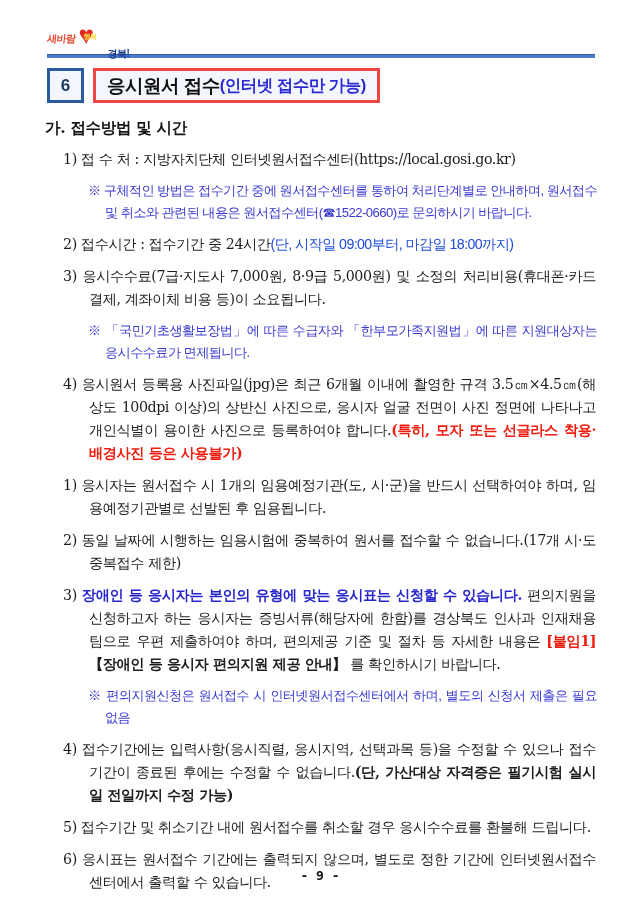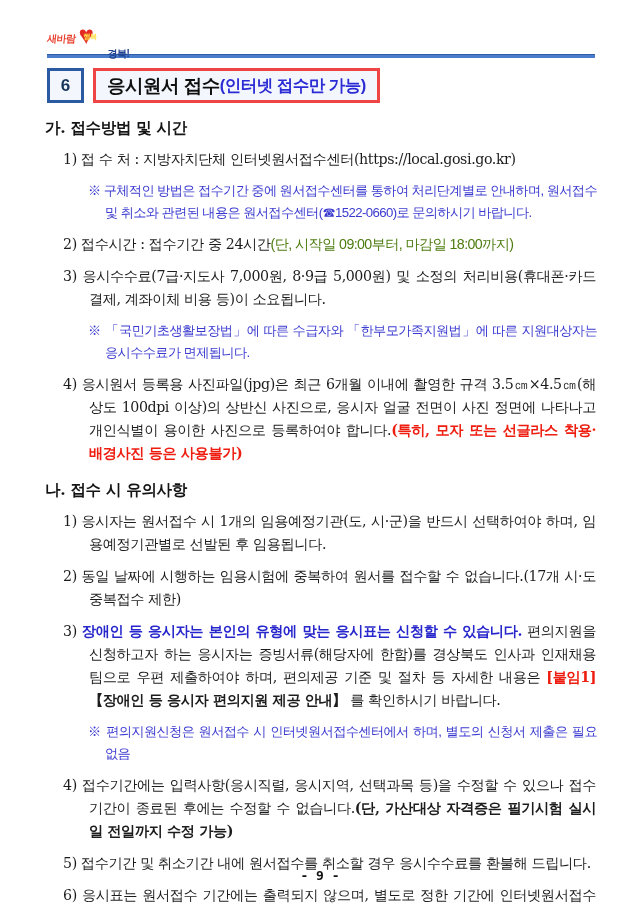--- a/index.html
+++ b/index.html
@@ -32,21 +32,21 @@
   
   .content{margin:14px 43px 0 45px;text-align:justify;}
   .h1{font-weight:bold;font-size:15.5px;letter-spacing:-0.3px;margin:15px 0 8px 0;color:#141414;}
   .sec-body{margin-left:17px;}
   .item{font-size:14.2px;line-height:23px;letter-spacing:-0.4px;margin:9px 1px;
         padding-left:26px;text-indent:-26px;}
   .note{font-family:"Liberation Sans",sans-serif;color:#3a3ad0;font-size:13.2px;line-height:22px;
         letter-spacing:-0.6px;margin:0 0 9px 26px;padding-left:17px;text-indent:-17px;}
   .seg-n{}
   .seg-b{font-weight:bold;}
-  .seg-red{color:#4d7c0f;font-family:"Liberation Sans",sans-serif;letter-spacing:-0.6px;}
+  .seg-red{color:#1d4ed8;font-family:"Liberation Sans",sans-serif;letter-spacing:-0.6px;}
   .seg-redbold{color:#ee1d10;font-weight:bold;}
   .seg-bluebold{color:#2626cc;font-weight:bold;}
   .seg-redlabel{color:#ee1d10;font-weight:bold;}
 
   
   .footer{position:absolute;left:0;right:0;bottom:22px;text-align:center;
           font-family:"DejaVu Sans Mono","Liberation Mono",monospace;
           font-weight:bold;font-size:13px;color:#111;}
 </style>
 </head>
@@ -77,21 +77,20 @@
   <div class="content" id="content-root">
       <div class="h1">가. 접수방법 및 시간</div>
       <div class="sec-body">
         <div class="item"><span class="seg-n">1) 접 수 처 : 지방자치단체 인터넷원서접수센터(https://local.gosi.go.kr)</span></div>
         <div class="note"><span class="seg-n">※ 구체적인 방법은 접수기간 중에 원서접수센터를 통하여 처리단계별로 안내하며, 원서접수 및 취소와 관련된 내용은 원서접수센터(☎1522-0660)로 문의하시기 바랍니다.</span></div>
         <div class="item"><span class="seg-n">2) 접수시간 : 접수기간 중 24시간</span><span class="seg-red">(단, 시작일 09:00부터, 마감일 18:00까지)</span></div>
         <div class="item"><span class="seg-n">3) 응시수수료(7급·지도사 7,000원, 8·9급 5,000원) 및 소정의 처리비용(휴대폰·카드 결제, 계좌이체 비용 등)이 소요됩니다.</span></div>
         <div class="note"><span class="seg-n">※ 「국민기초생활보장법」에 따른 수급자와 「한부모가족지원법」에 따른 지원대상자는 응시수수료가 면제됩니다.</span></div>
         <div class="item"><span class="seg-n">4) 응시원서 등록용 사진파일(jpg)은 최근 6개월 이내에 촬영한 규격 3.5㎝×4.5㎝(해상도 100dpi 이상)의 상반신 사진으로, 응시자 얼굴 전면이 사진 정면에 나타나고 개인식별이 용이한 사진으로 등록하여야 합니다.</span><span class="seg-redbold">(특히, 모자 또는 선글라스 착용·배경사진 등은 사용불가)</span></div>
       </div>
-      <div class="h1">나. 접수 시 유의사항</div>
       <div class="sec-body">
         <div class="item"><span class="seg-n">1) 응시자는 원서접수 시 1개의 임용예정기관(도, 시·군)을 반드시 선택하여야 하며, 임용예정기관별로 선발된 후 임용됩니다.</span></div>
         <div class="item"><span class="seg-n">2) 동일 날짜에 시행하는 임용시험에 중복하여 원서를 접수할 수 없습니다.(17개 시·도 중복접수 제한)</span></div>
         <div class="item"><span class="seg-n">3) </span><span class="seg-bluebold">장애인 등 응시자는 본인의 유형에 맞는 응시표는 신청할 수 있습니다.</span><span class="seg-n"> 편의지원을 신청하고자 하는 응시자는 증빙서류(해당자에 한함)를 경상북도 인사과 인재채용팀으로 우편 제출하여야 하며, 편의제공 기준 및 절차 등 자세한 내용은 </span><span class="seg-redlabel">[붙임1]</span><span class="seg-b"> 【장애인 등 응시자 편의지원 제공 안내】</span><span class="seg-n"> 를 확인하시기 바랍니다.</span></div>
         <div class="note"><span class="seg-n">※ 편의지원신청은 원서접수 시 인터넷원서접수센터에서 하며, 별도의 신청서 제출은 필요 없음</span></div>
         <div class="item"><span class="seg-n">4) 접수기간에는 입력사항(응시직렬, 응시지역, 선택과목 등)을 수정할 수 있으나 접수기간이 종료된 후에는 수정할 수 없습니다.</span><span class="seg-b">(단, 가산대상 자격증은 필기시험 실시일 전일까지 수정 가능)</span></div>
         <div class="item"><span class="seg-n">5) 접수기간 및 취소기간 내에 원서접수를 취소할 경우 응시수수료를 환불해 드립니다.</span></div>
         <div class="item"><span class="seg-n">6) 응시표는 원서접수 기간에는 출력되지 않으며, 별도로 정한 기간에 인터넷원서접수센터에서 출력할 수 있습니다.</span></div>
       </div>
     </div>

